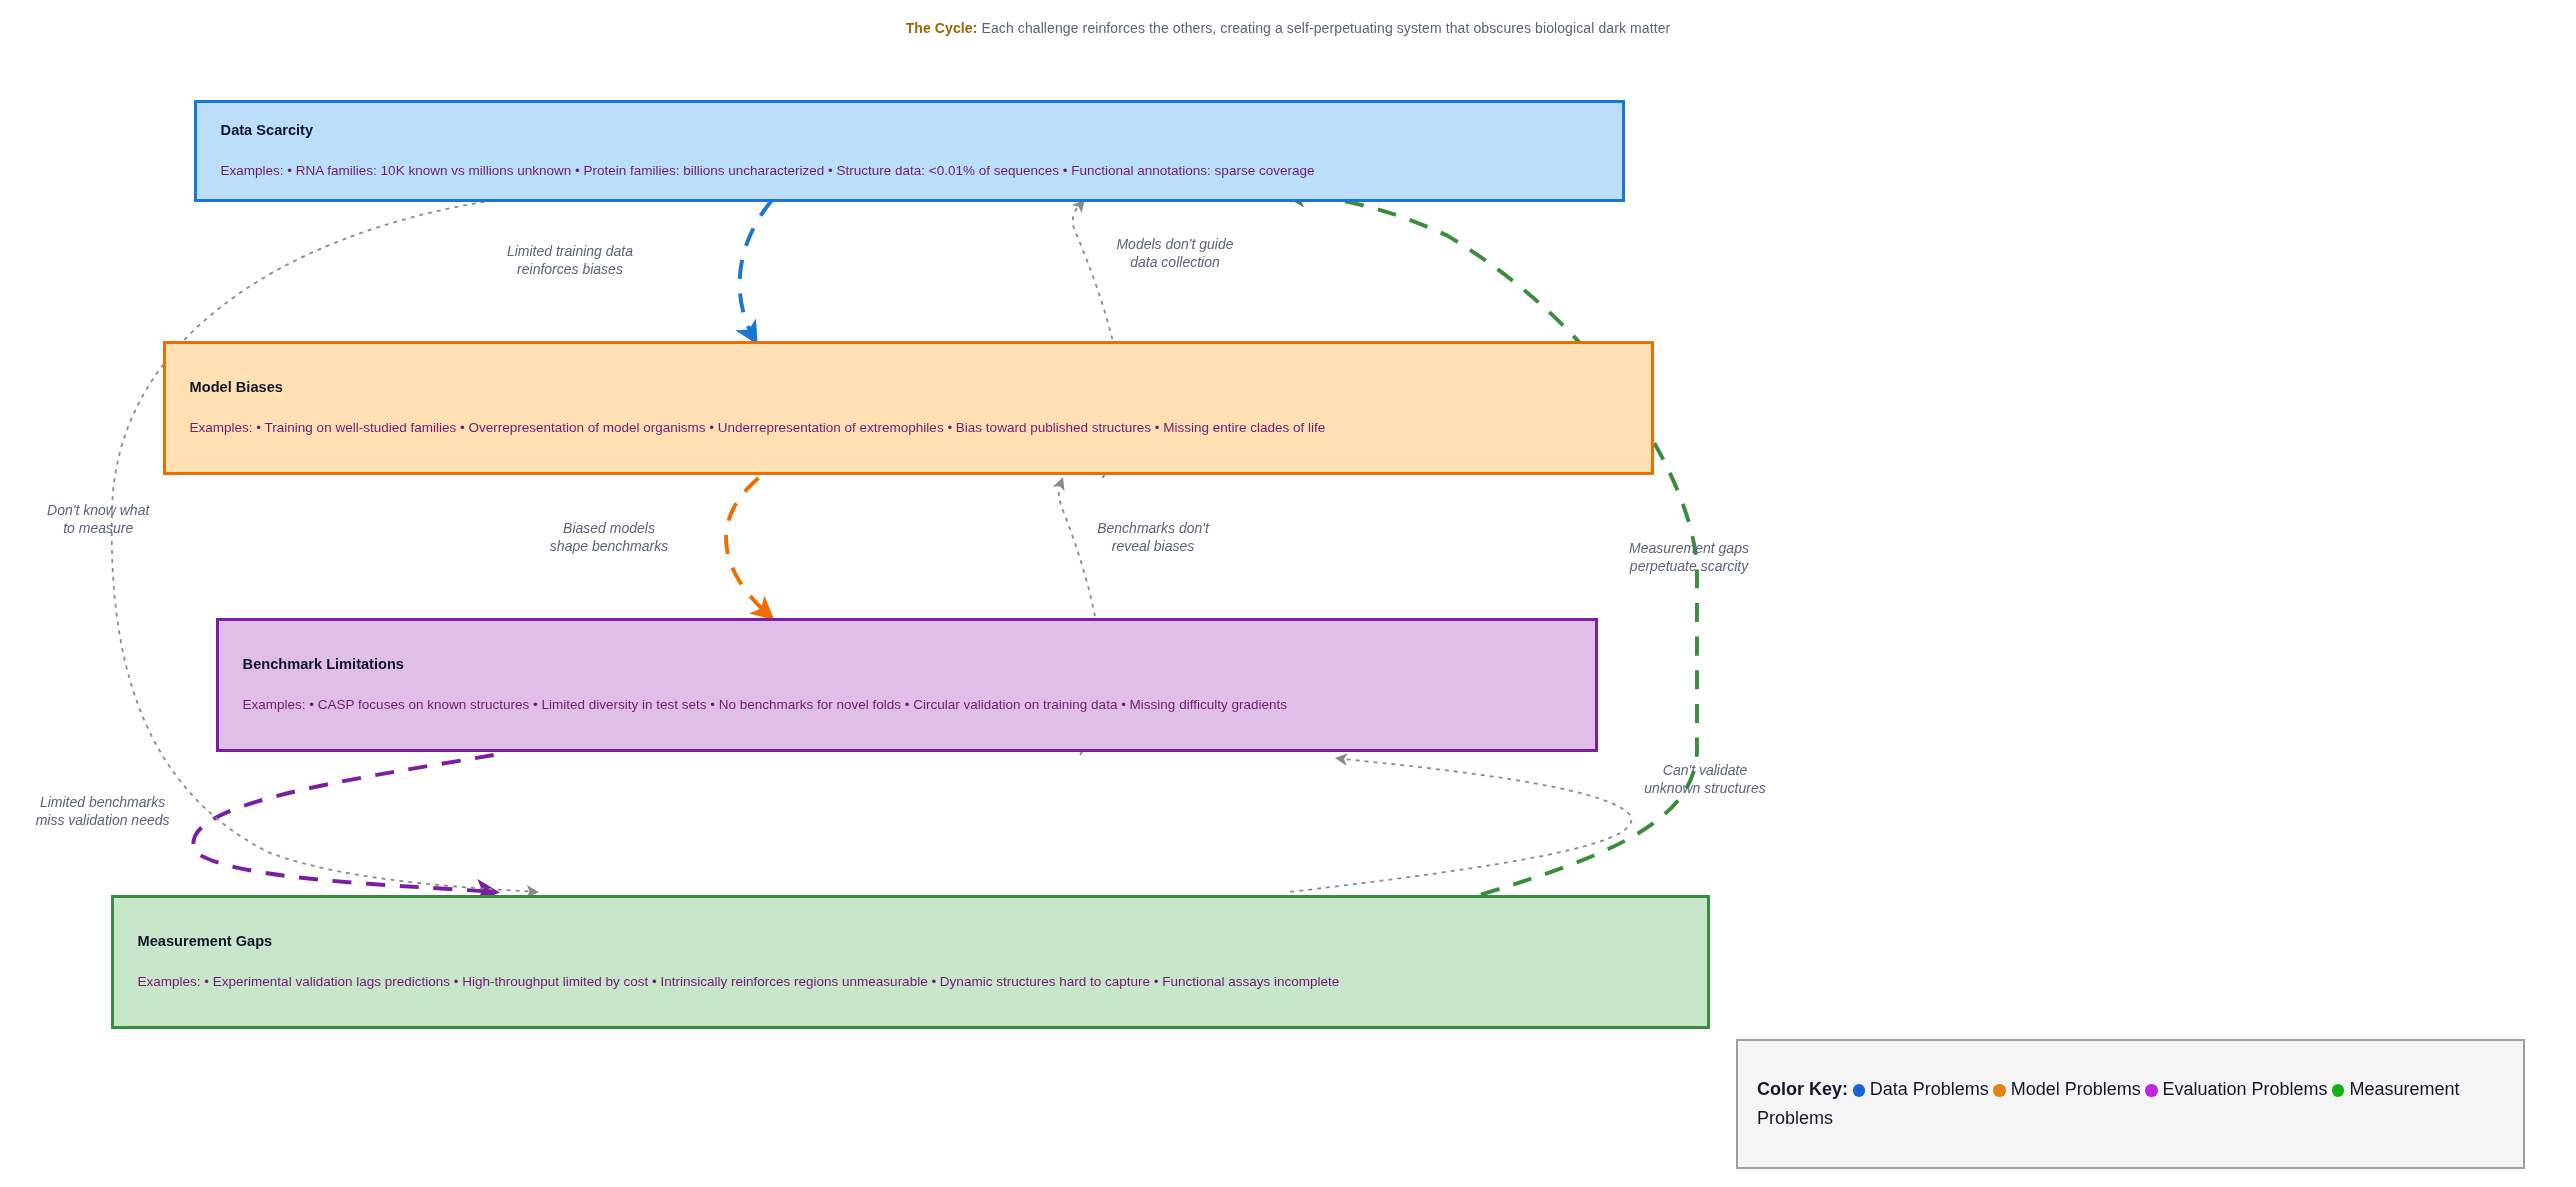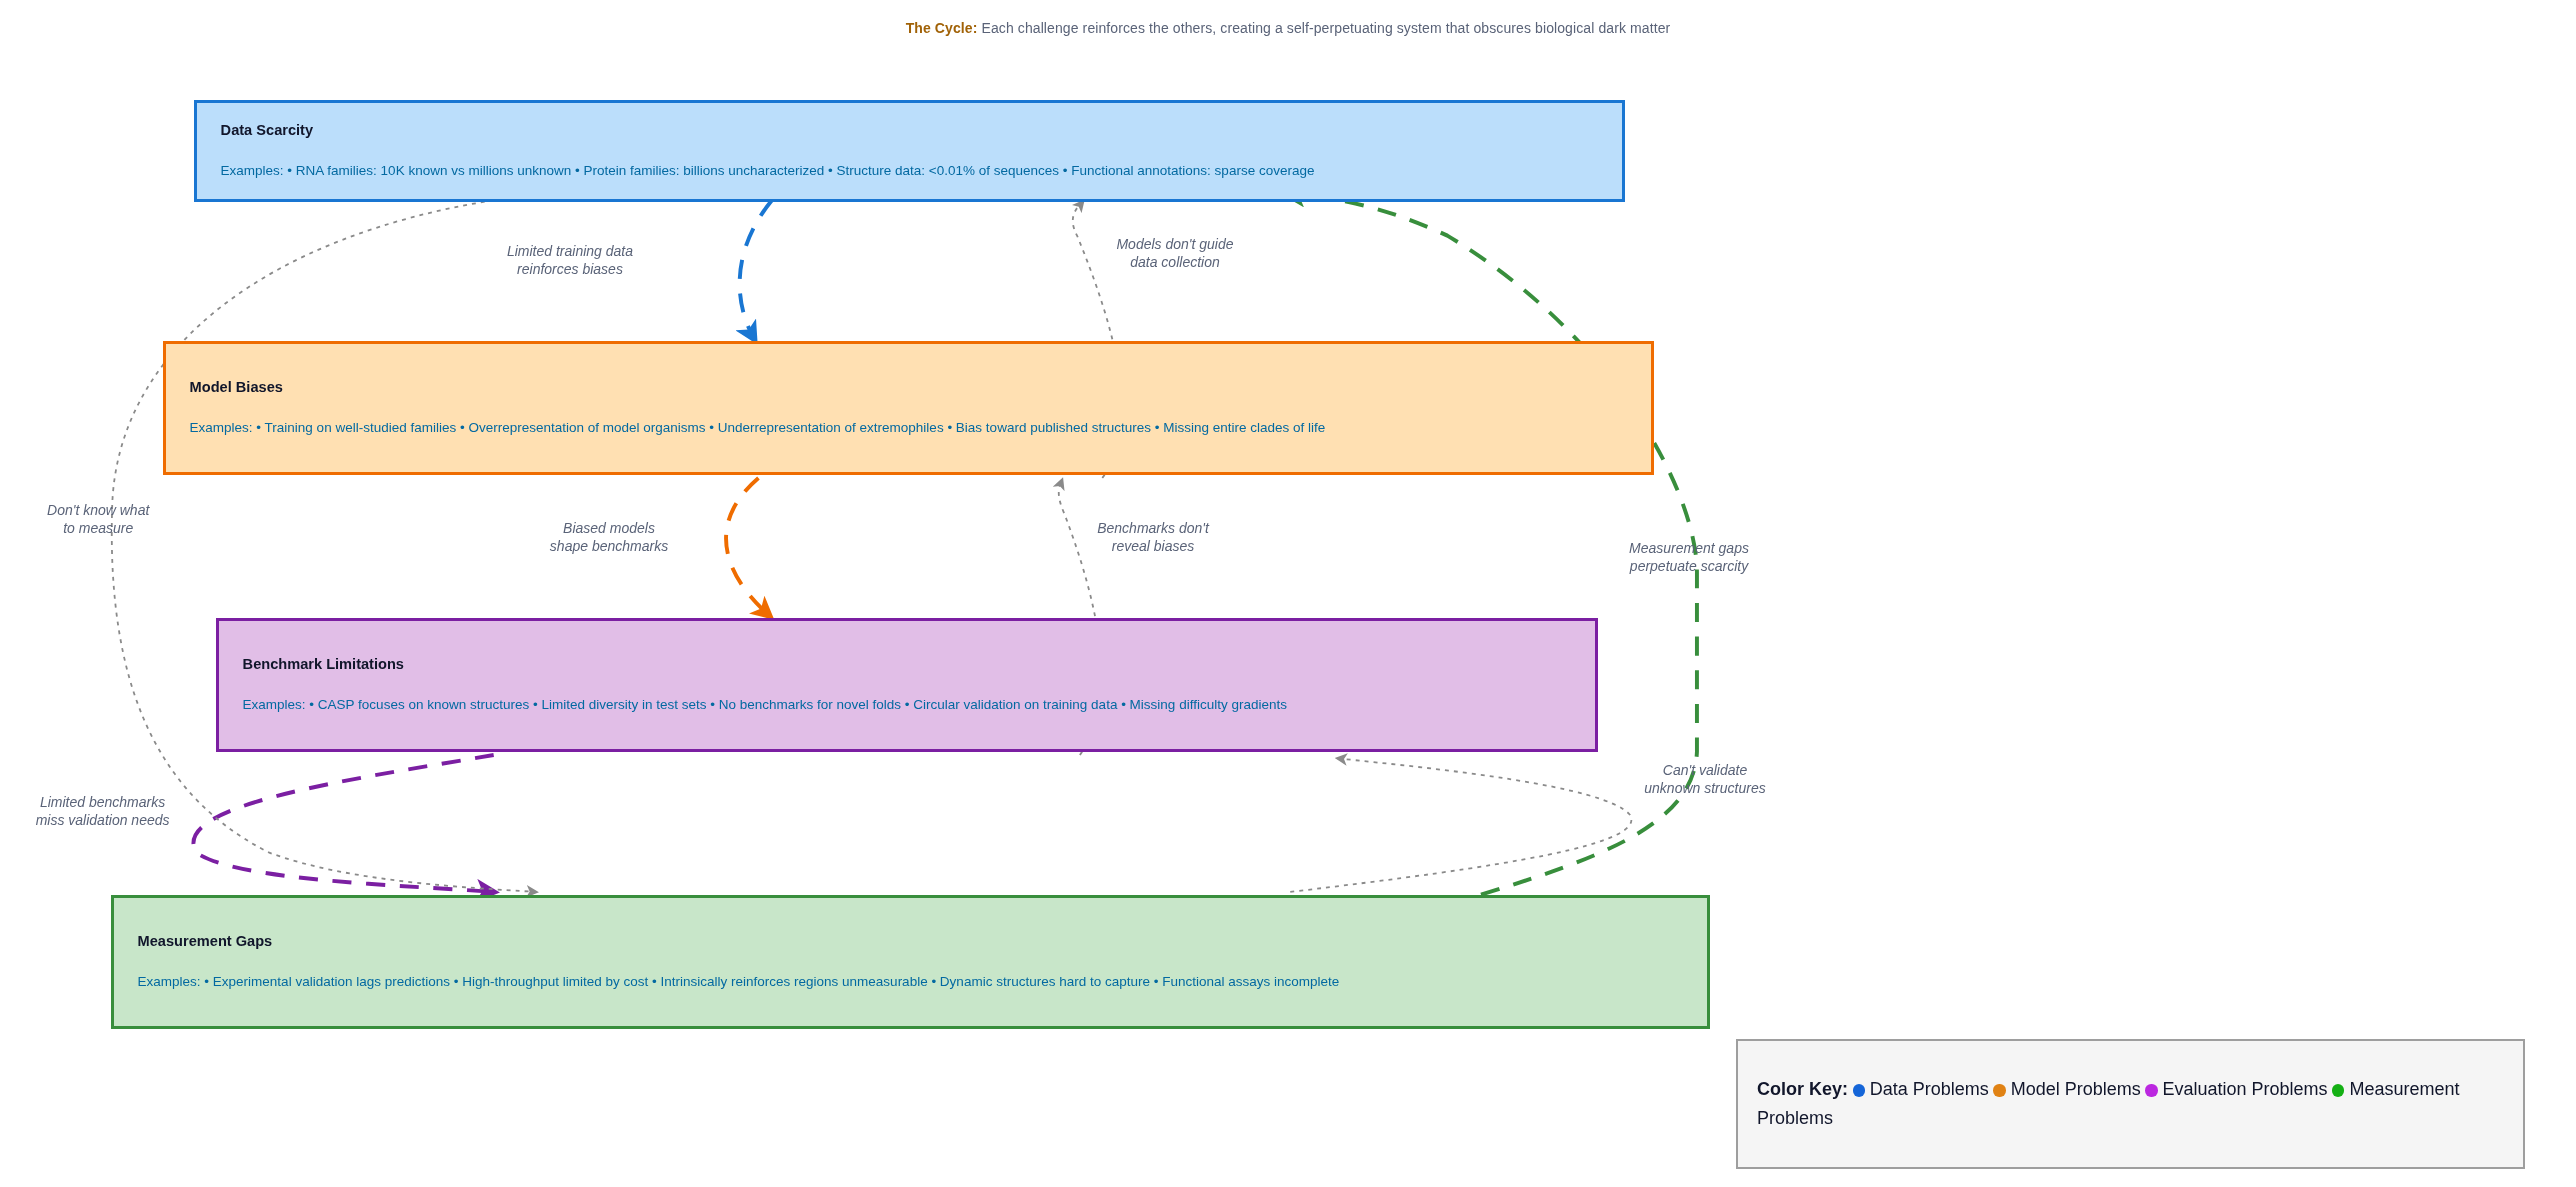--- a/index.html
+++ b/index.html
@@ -18,21 +18,21 @@
 
   .node{
     position:absolute;box-sizing:border-box;
     display:flex;flex-direction:column;justify-content:center;
   }
   .node .title{
     font-size:14.6px;font-weight:bold;color:#11162b;
     line-height:1.1;margin:0 0 25px 0;
   }
   .node .examples{
-    font-size:13.5px;color:#0369a1;line-height:1.25;margin:0;
+    font-size:13.5px;color:#701a75;line-height:1.25;margin:0;
   }
 
   #node-data{left:194px;top:64px;width:1431px;height:102px;
     background:#bbdefb;border:3.9px solid #1976d2;margin-top:36px;}
   #node-data .title,#node-data .examples{padding-left:23.6px;}
 
   #node-model{left:163px;top:341px;width:1491px;height:134px;
     background:#ffe0b2;border:3.9px solid #ef6c00;}
   #node-model .title,#node-model .examples{padding-left:23.6px;}
 

